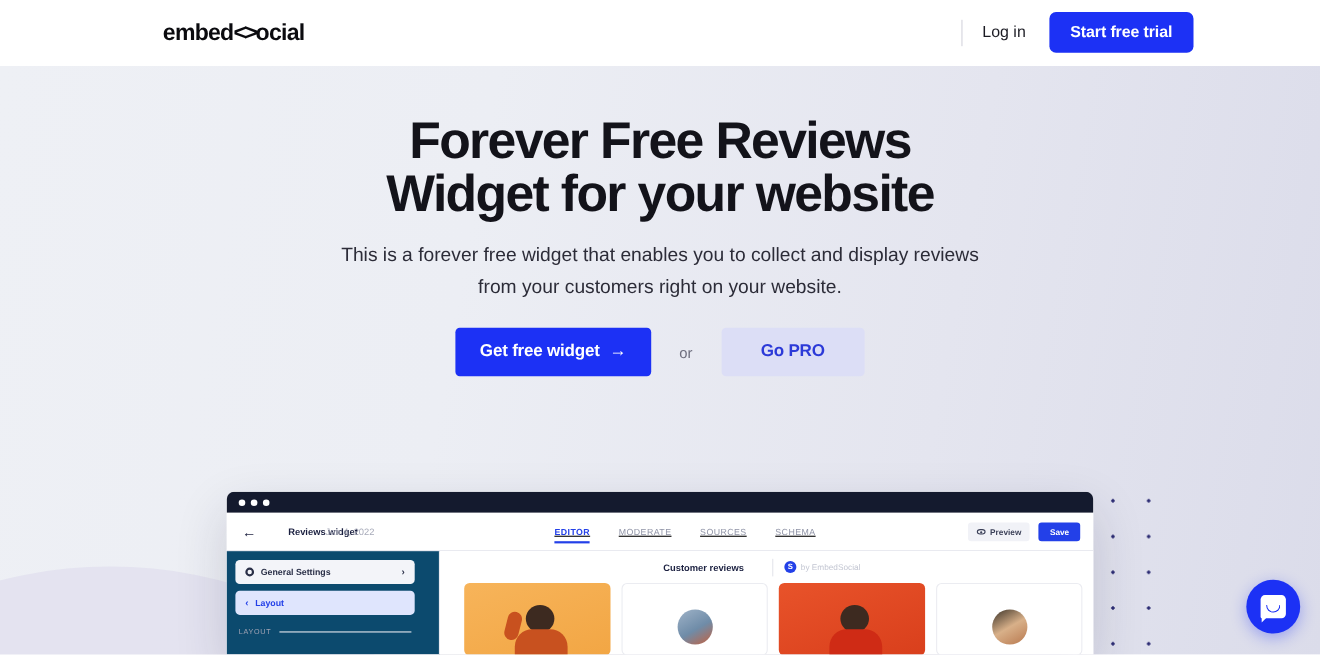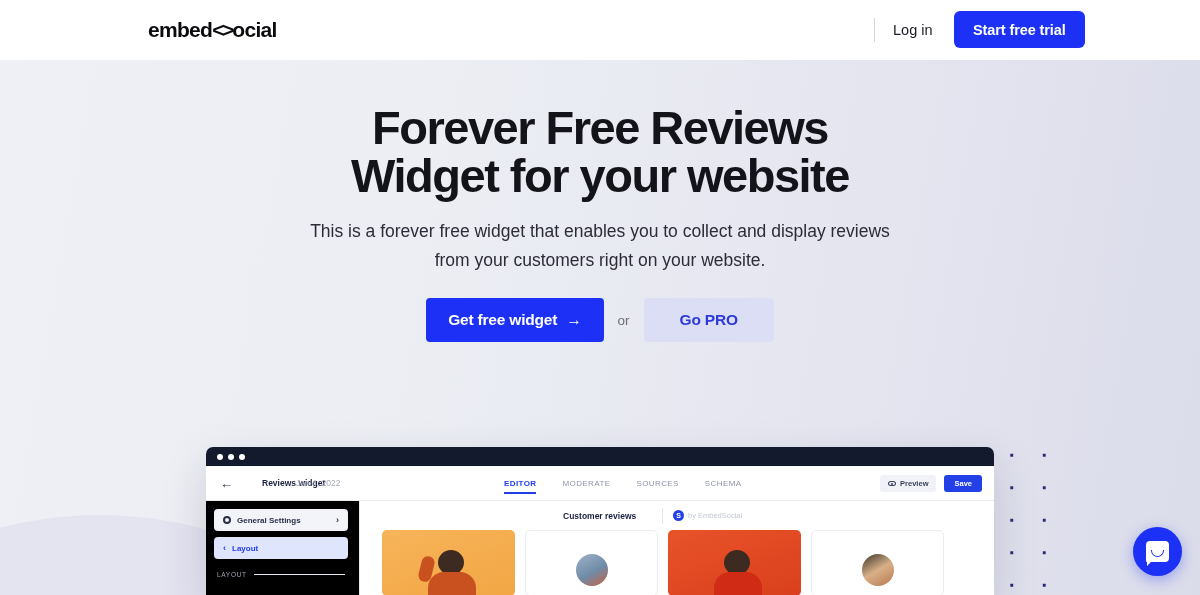--- a/index.html
+++ b/index.html
@@ -143,21 +143,21 @@
     z-index: 10;
   }
 
   .cta-row {
     position: absolute;
     left: 0; top: 298px;
     width: 1200px;
     display: flex;
     align-items: center;
     justify-content: center;
-    gap: 14px;
+    gap: 26px;
     z-index: 10;
   }
   .btn-primary {
     height: 44px;
     padding: 0 22px;
     display: flex; align-items: center; gap: 9px;
     background: #1c31f5;
     color: #fff;
     font-size: 15.5px;
     font-weight: 700;
@@ -220,21 +220,21 @@
     padding-left: 25px;
   }
   .widget-date {
     position: absolute; left: 90px; top: 12px;
     font-size: 8.5px; color: #a7aab9;
     white-space: nowrap;
   }
   .mock-tabs {
     position: absolute; left: 298px; top: 0;
     height: 35px;
-    display: flex; align-items: center; gap: 26px;
+    display: flex; align-items: center; gap: 26px; text-decoration: underline;
   }
   .mtab {
     font-size: 8px; letter-spacing: .4px;
     color: #8f93a6; cursor: pointer;
     position: relative; height: 35px;
     display: flex; align-items: center;
     white-space: nowrap;
   }
   .mtab.active { color: #2340e8; font-weight: 700; }
   .mtab.active::after {
@@ -272,24 +272,24 @@
     display: flex; align-items: center;
     background: #2340e8; color: #fff;
     font-size: 7.5px; font-weight: 700;
     border-radius: 3px; border: none; cursor: pointer;
     font-family: "Liberation Sans", sans-serif;
   }
 
   .mock-body { display: flex; height: 94px; }
 
   .mock-sidebar {
-    width: 154px;
+    width: 194px;
     border-right: 1px solid #e9eaf0;
-    padding: 8px 11px 0 8px;
-    background: #000000;
+    padding: 8px 22px 0 8px;
+    background: #0c4a6e;
   }
   .side-row {
     height: 22px;
     display: flex; align-items: center;
     padding: 0 9px;
     border-radius: 4px;
     font-size: 8px;
     cursor: pointer;
     margin-bottom: 6px;
     justify-content: space-between;

